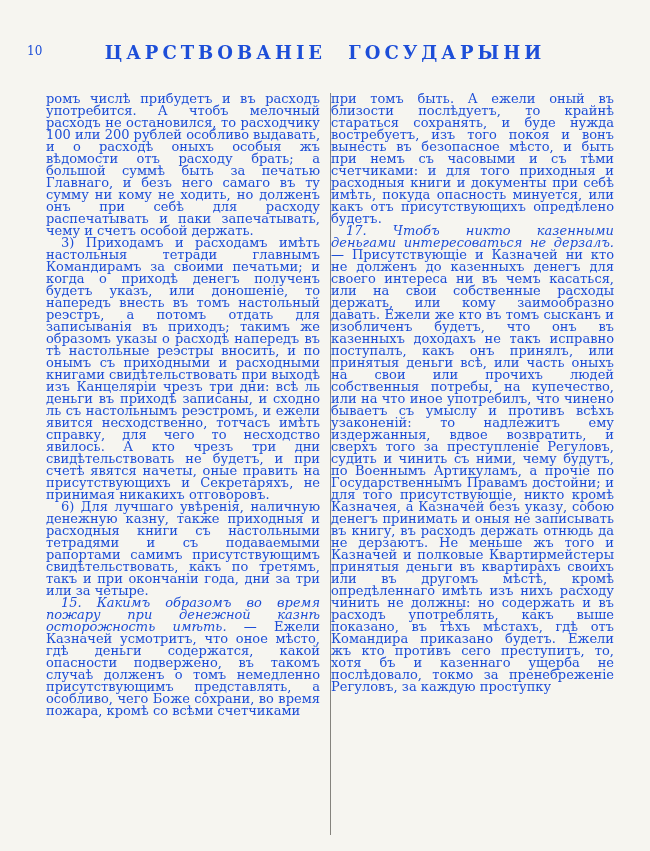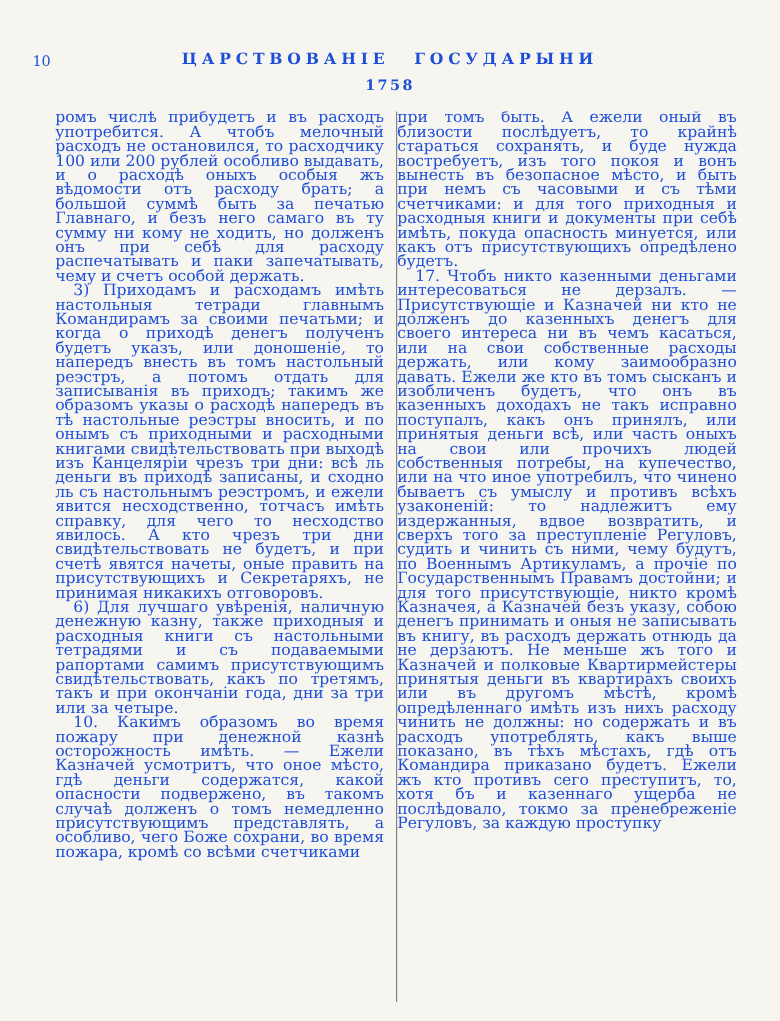--- a/index.html
+++ b/index.html
@@ -19,21 +19,21 @@
     left: 27px;
     top: 44px;
     font-size: 12px;
   }
   .running-title {
     position: absolute;
     top: 42px;
     left: 0; right: 0;
     text-align: center;
     font-weight: bold;
-    font-size: 13px;
+    font-size: 18px;
     letter-spacing: 4px;
     word-spacing: 12px;
   }
   .year {
     position: absolute;
     top: 64px;
     left: 0; right: 0;
     text-align: center;
     font-weight: bold;
     font-size: 12px;
@@ -54,47 +54,46 @@
     text-align: justify;
     overflow: hidden;
   }
   .col-left { padding-right: 10px; box-sizing: border-box; }
   .col-right {
     box-sizing: border-box;
     border-left: 1px solid #85837d;
   }
   .para { margin: 0; text-indent: 15px; }
   .para.no-indent { text-indent: 0; }
-  .seg-italic { }
+  .seg-italic { font-style: italic; }
 </style>
 </head>
 <body>
 
 <div class="page">
 
   <span class="page-num">10</span>
 
   <div class="running-title">ЦАРСТВОВАНІЕ ГОСУДАРЫНИ</div>
 
-  <div class="year">1758</div>
 
   <div class="columns">
 
     <div class="col col-left">
       <p class="para no-indent">
         <span>ромъ числѣ прибудетъ и въ расходъ употребится. А чтобъ мелочный расходъ не остановился, то расходчику 100 или 200 рублей особливо выдавать, и о расходѣ оныхъ особыя жъ вѣдомости отъ расходу брать; а большой суммѣ быть за печатью Главнаго, и безъ него самаго въ ту сумму ни кому не ходить, но долженъ онъ при себѣ для расходу распечатывать и паки запечатывать, чему и счетъ особой держать.</span>
       </p>
       <p class="para">
         <span>3) Приходамъ и расходамъ имѣть настольныя тетради главнымъ Командирамъ за своими печатьми; и когда о приходѣ денегъ полученъ будетъ указъ, или доношеніе, то напередъ внесть въ томъ настольный реэстръ, а потомъ отдать для записыванія въ приходъ; такимъ же образомъ указы о расходѣ напередъ въ тѣ настольные реэстры вносить, и по онымъ съ приходными и расходными книгами свидѣтельствовать при выходѣ изъ Канцеляріи чрезъ три дни: всѣ ль деньги въ приходѣ записаны, и сходно ль съ настольнымъ реэстромъ, и ежели явится несходственно, тотчасъ имѣть справку, для чего то несходство явилось. А кто чрезъ три дни свидѣтельствовать не будетъ, и при счетѣ явятся начеты, оные править на присутствующихъ и Секретаряхъ, не принимая никакихъ отговоровъ.</span>
       </p>
       <p class="para">
         <span>6) Для лучшаго увѣренія, наличную денежную казну, также приходныя и расходныя книги съ настольными тетрадями и съ подаваемыми рапортами самимъ присутствующимъ свидѣтельствовать, какъ по третямъ, такъ и при окончаніи года, дни за три или за четыре.</span>
       </p>
       <p class="para">
-        <span class="seg-italic">10. Какимъ образомъ во время пожару при денежной казнѣ осторожность имѣть. — </span>
+        <span class="seg-italic">15. Какимъ образомъ во время пожару при денежной казнѣ осторожность имѣть. — </span>
         <span>Ежели Казначей усмотритъ, что оное мѣсто, гдѣ деньги содержатся, какой опасности подвержено, въ такомъ случаѣ долженъ о томъ немедленно присутствующимъ представлять, а особливо, чего Боже сохрани, во время пожара, кромѣ со всѣми счетчиками</span>
       </p>
     </div>
 
     <div class="col col-right">
       <p class="para no-indent">
         <span>при томъ быть. А ежели оный въ близости послѣдуетъ, то крайнѣ стараться сохранять, и буде нужда востребуетъ, изъ того покоя и вонъ вынесть въ безопасное мѣсто, и быть при немъ съ часовыми и съ тѣми счетчиками: и для того приходныя и расходныя книги и документы при себѣ имѣть, покуда опасность минуется, или какъ отъ присутствующихъ опредѣлено будетъ.</span>
       </p>
       <p class="para">
         <span class="seg-italic">17. Чтобъ никто казенными деньгами интересоваться не дерзалъ. — </span>

